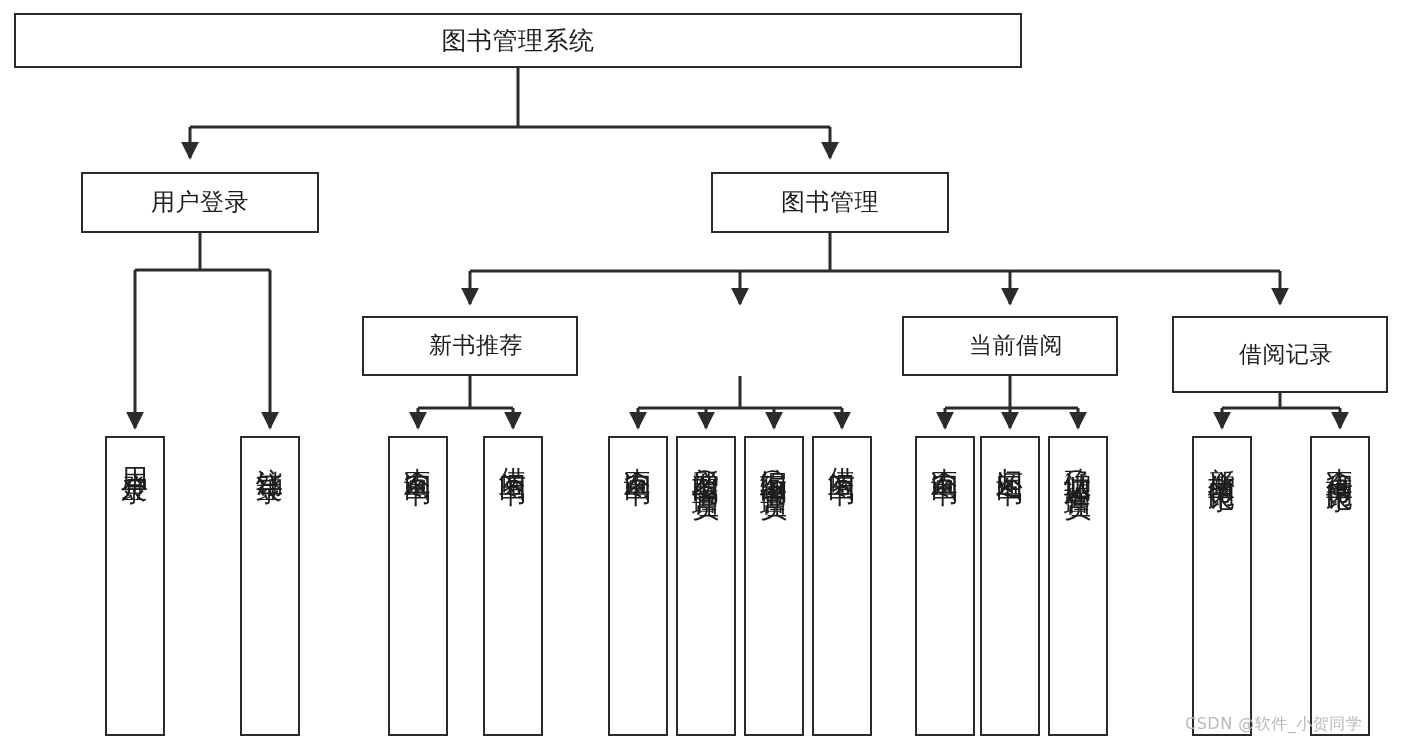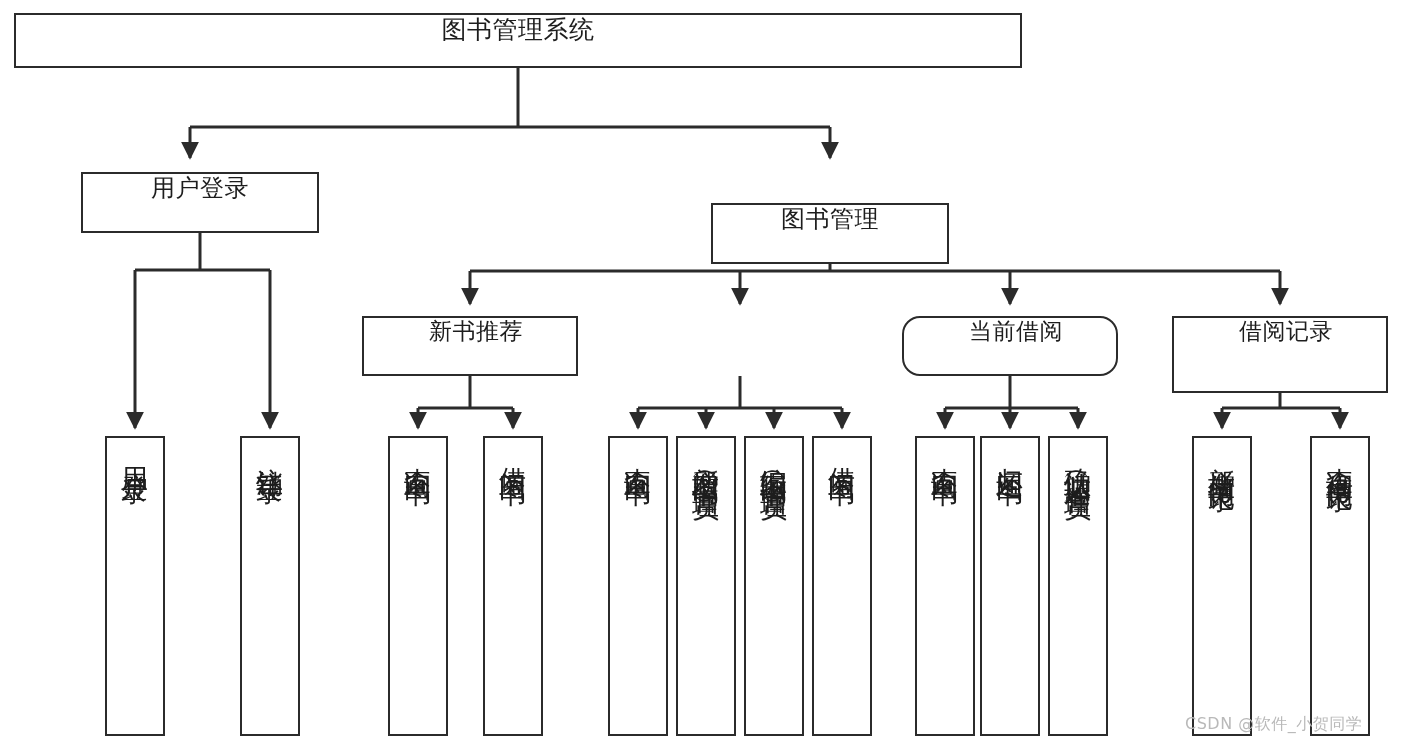--- a/index.html
+++ b/index.html
@@ -25,20 +25,21 @@
     width: 1405px;
     height: 747px;
     pointer-events: none;
   }
   .node {
     position: absolute;
     box-sizing: border-box;
     border: 2.5px solid #2b2b2b;
     background: #ffffff;
     display: flex;
+    align-items: center;
     justify-content: center;
     text-align: center;
   }
   .node .label {
     color: #1d1d1d;
     letter-spacing: 0.5px;
     line-height: 1.18;
   }
   .node-root .label {
     font-size: 25px;
@@ -129,28 +130,28 @@
     </g>
   </svg>
 
   <div class="node node-root" style="left:14px; top:13px; width:1008px; height:55px;">
     <span class="label">图书管理系统</span>
   </div>
 
   <div class="node node-l1" style="left:81px; top:172px; width:238px; height:61px;">
     <span class="label">用户登录</span>
   </div>
-  <div class="node node-l1" style="left:711px; top:172px; width:238px; height:61px;margin-top:31px;">
+  <div class="node node-l1" style="left:711px; top:172px; width:238px; height:61px;">
     <span class="label">图书管理</span>
   </div>
 
   <div class="node node-l2" style="left:362px; top:316px; width:216px; height:60px;">
     <span class="label">新书推荐</span>
   </div>
-  <div class="node node-l2" style="left:902px; top:316px; width:216px; height:60px;border-radius:18px;">
+  <div class="node node-l2" style="left:902px; top:316px; width:216px; height:60px;">
     <span class="label">当前借阅</span>
   </div>
   <div class="node node-l2" style="left:1172px; top:316px; width:216px; height:77px;">
     <span class="label">借阅记录</span>
   </div>
 
   <div class="node node-leaf" style="left:105px; top:436px; width:60px; height:300px;">
     <span class="label">用户登录</span>
   </div>
   <div class="node node-leaf" style="left:240px; top:436px; width:60px; height:300px;">

